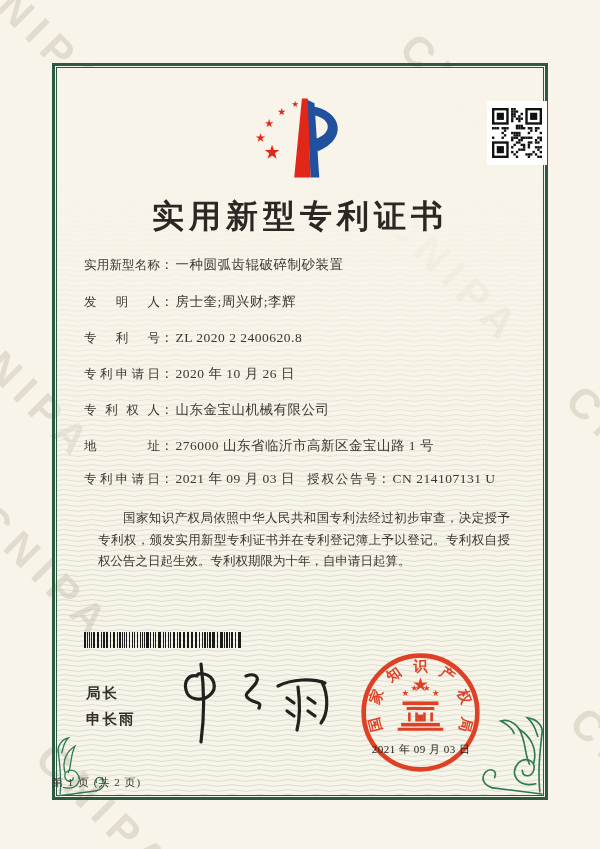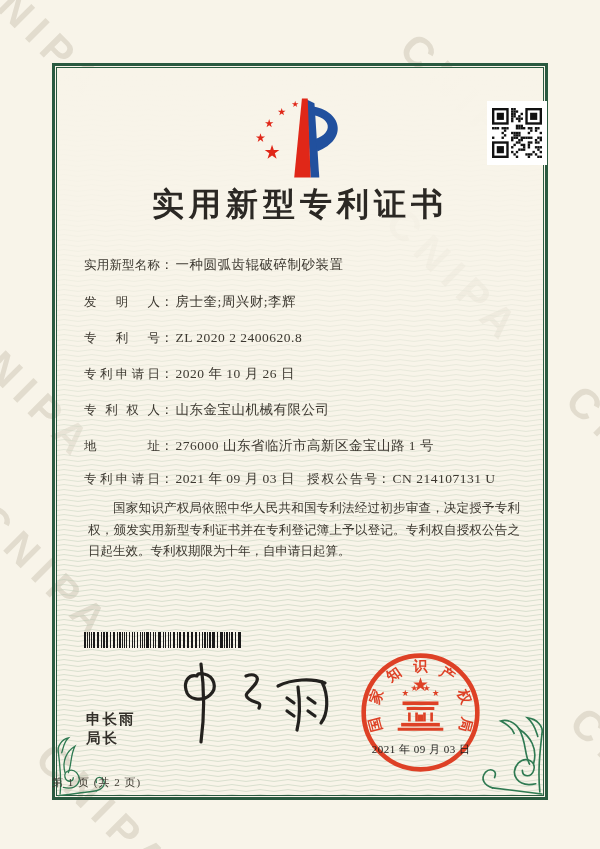--- a/index.html
+++ b/index.html
@@ -37,25 +37,25 @@
   .row{position:absolute;left:84px;font-size:13.5px;white-space:nowrap;color:#3c3830;}
   .lbl{display:inline-block;width:76px;font-size:12.5px;text-align:justify;text-align-last:justify;
        vertical-align:baseline;}
   .colon{margin:0 2px 0 0;}
   .val{letter-spacing:0.5px;}
   .pair2{position:absolute;left:223px;top:0;white-space:nowrap;}
   .pair2 .lbl{width:70px;}
   
   .paras{position:absolute;left:84px;top:494px;width:440px;font-size:12.5px;
          line-height:21.5px;color:#3b372f;text-align:justify;}
-  .paras p{margin:4px;text-indent:2em;}
+  .paras p{margin:14px;text-indent:2em;}
   
   .barcode{position:absolute;left:84px;top:632px;width:158px;height:16px;}
   .signoff-title{position:absolute;left:86px;top:684px;font-size:14.5px;font-weight:700;
-                 letter-spacing:2px;color:#33302a;margin-top:45px;}
+                 letter-spacing:2px;color:#33302a;}
   .signoff-name{position:absolute;left:86px;top:710px;font-size:14.5px;font-weight:700;
                 letter-spacing:2px;color:#33302a;}
   .signature{position:absolute;left:172px;top:656px;width:170px;height:96px;}
   .signature path{stroke:#23211e;stroke-width:3.2;fill:none;stroke-linecap:round;}
   .seal{position:absolute;left:357px;top:649px;width:127px;height:127px;opacity:.93;}
   .seal-ring{fill:none;stroke:#dd3418;stroke-width:4.5px;}
   .seal-char{fill:#dd3418;font-size:14px;font-weight:bold;
              font-family:"Liberation Serif","DejaVu Serif",serif;}
   .emblem *{fill:#dd3418;}
   .seal-date{position:absolute;left:360px;top:742px;width:122px;text-align:center;
@@ -239,21 +239,21 @@
         <rect x="2" y="2" width="3" height="3" fill="#111"></rect>
         <rect x="14" y="0" width="7" height="7" fill="#111"></rect>
         <rect x="15" y="1" width="5" height="5" fill="#fff"></rect>
         <rect x="16" y="2" width="3" height="3" fill="#111"></rect>
         <rect x="0" y="14" width="7" height="7" fill="#111"></rect>
         <rect x="1" y="15" width="5" height="5" fill="#fff"></rect>
         <rect x="2" y="16" width="3" height="3" fill="#111"></rect>
       </svg>
   </div>
 
-  <h1 class="title" style="margin:0">实用新型专利证书</h1>
+  <h1 class="title" style="margin:12px">实用新型专利证书</h1>
 
   <div class="row" style="top:256px">
     <span class="lbl">实用新型名称</span><span class="colon">：</span><span class="val">一种圆弧齿辊破碎制砂装置</span>
   </div>
   <div class="row" style="top:293px">
     <span class="lbl">发明人</span><span class="colon">：</span><span class="val">房士奎;周兴财;李辉</span>
   </div>
   <div class="row" style="top:329px">
     <span class="lbl">专利号</span><span class="colon">：</span><span class="val">ZL 2020 2 2400620.8</span>
   </div>

